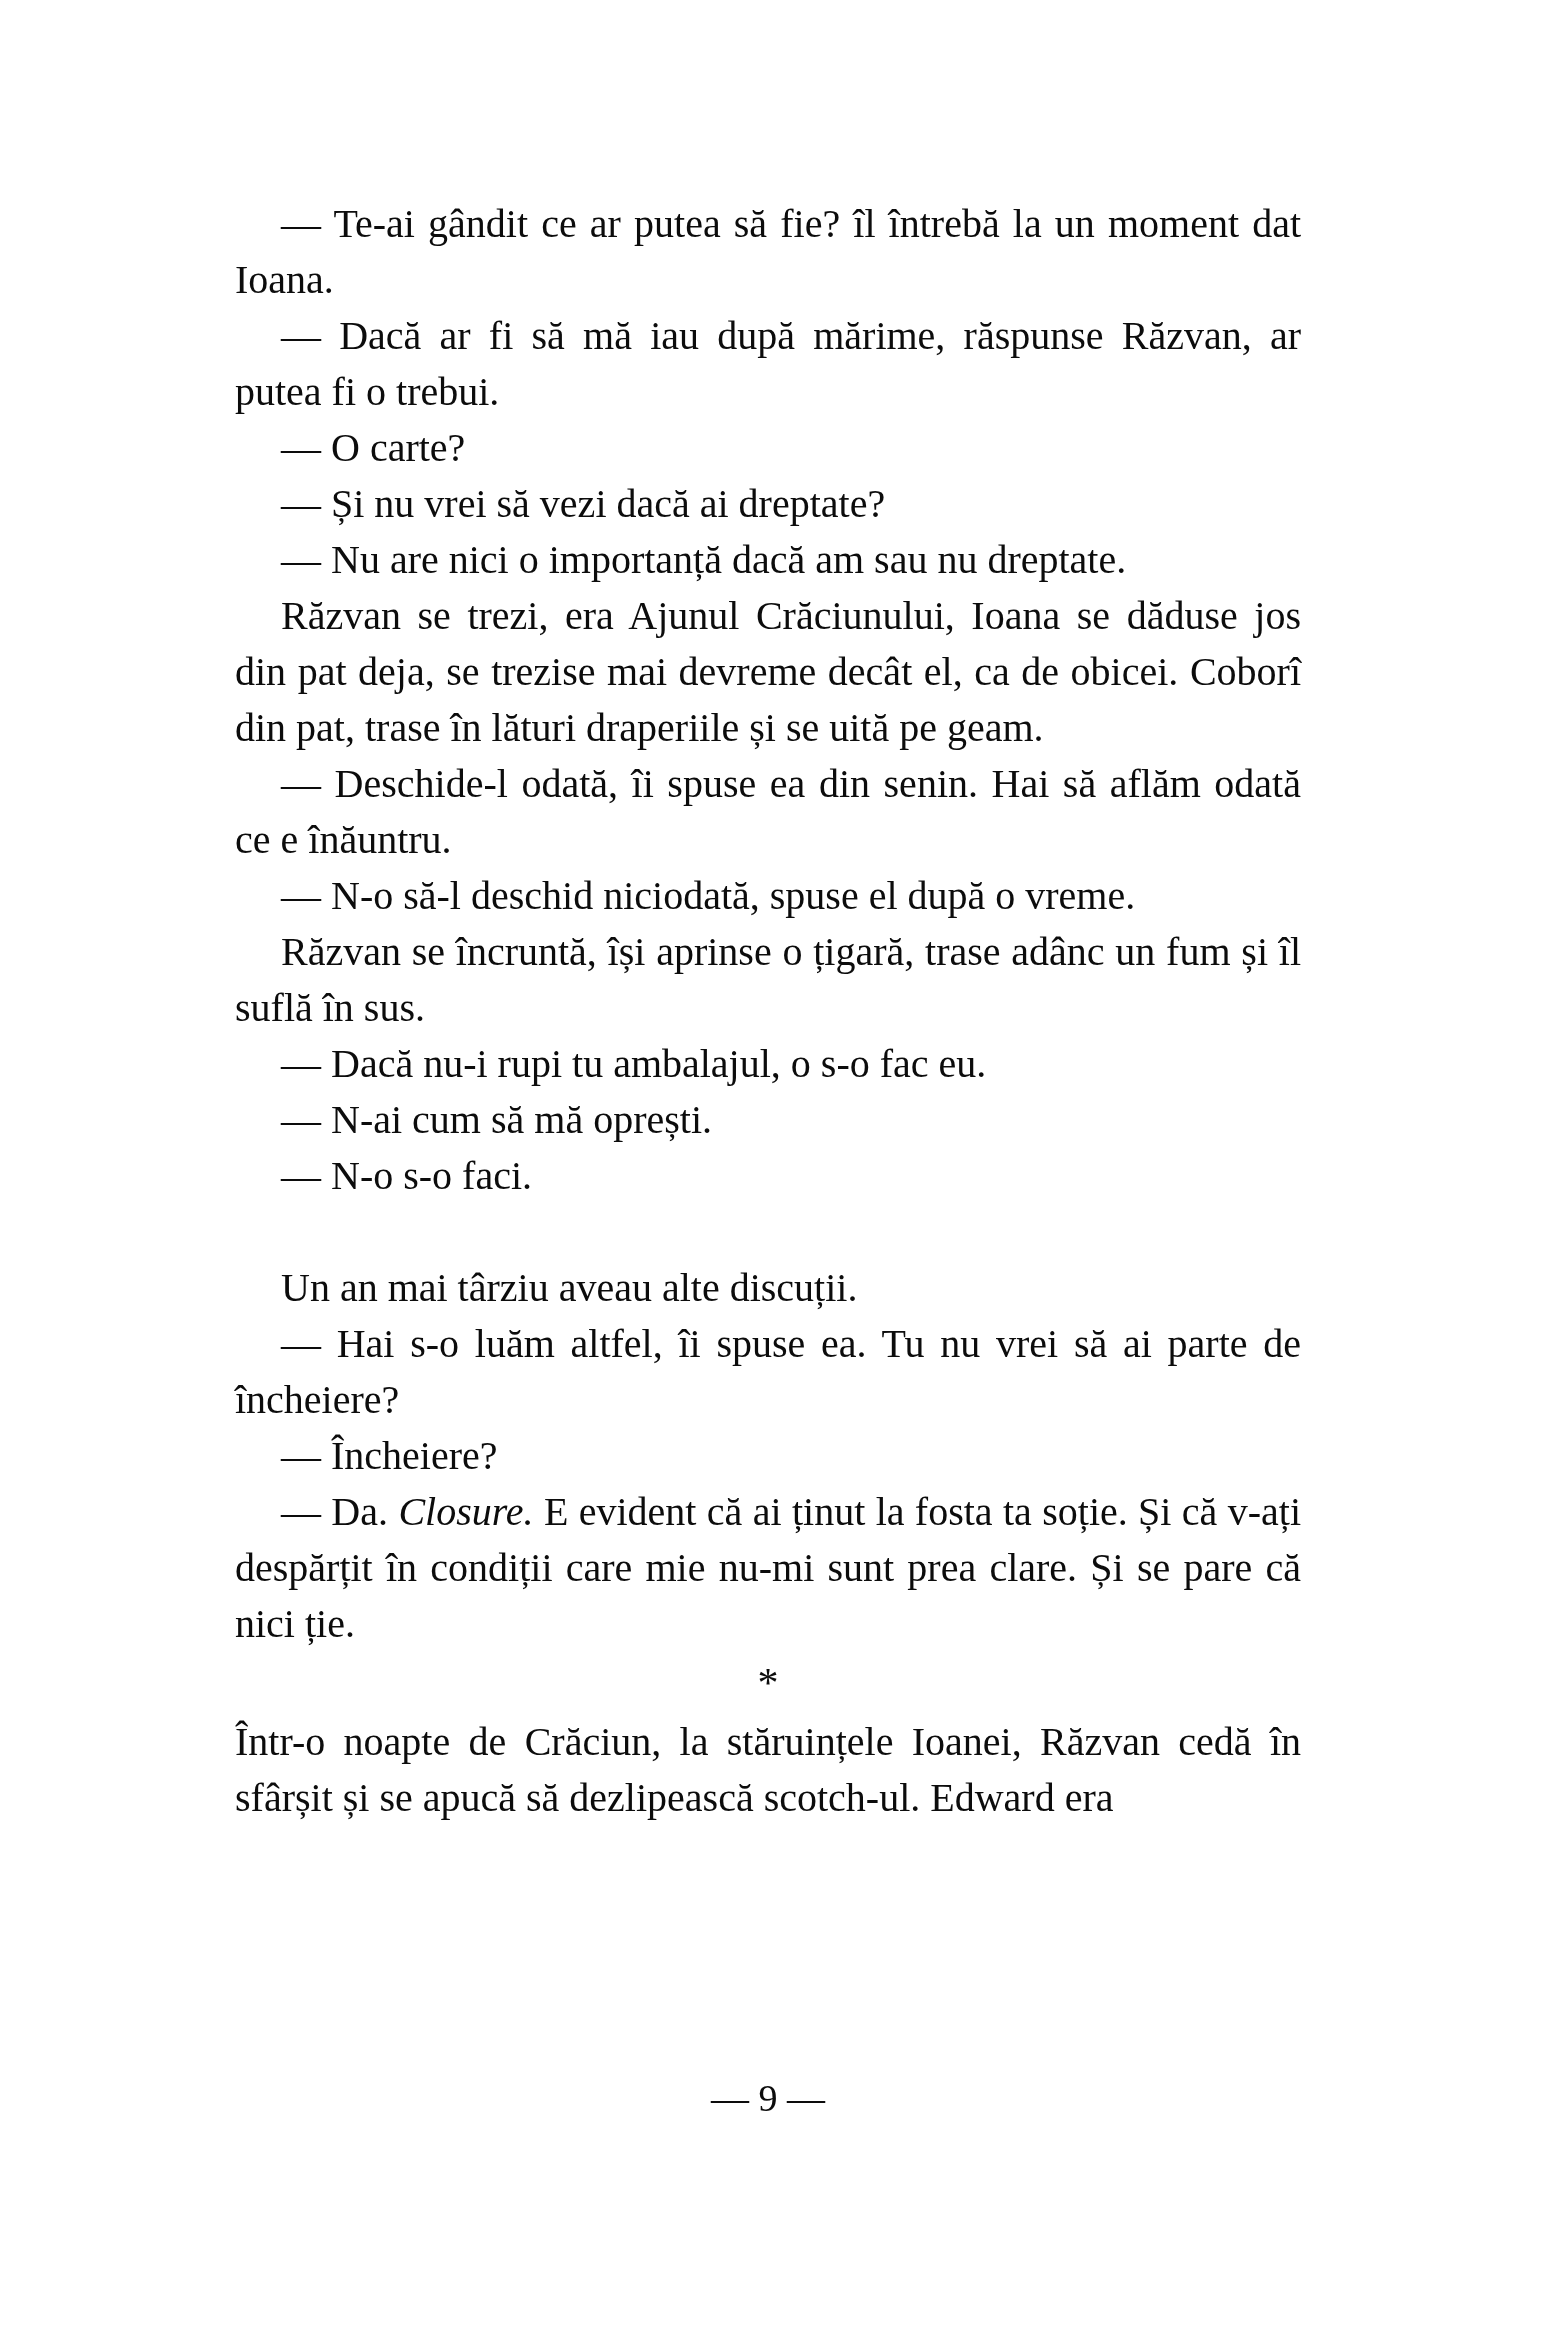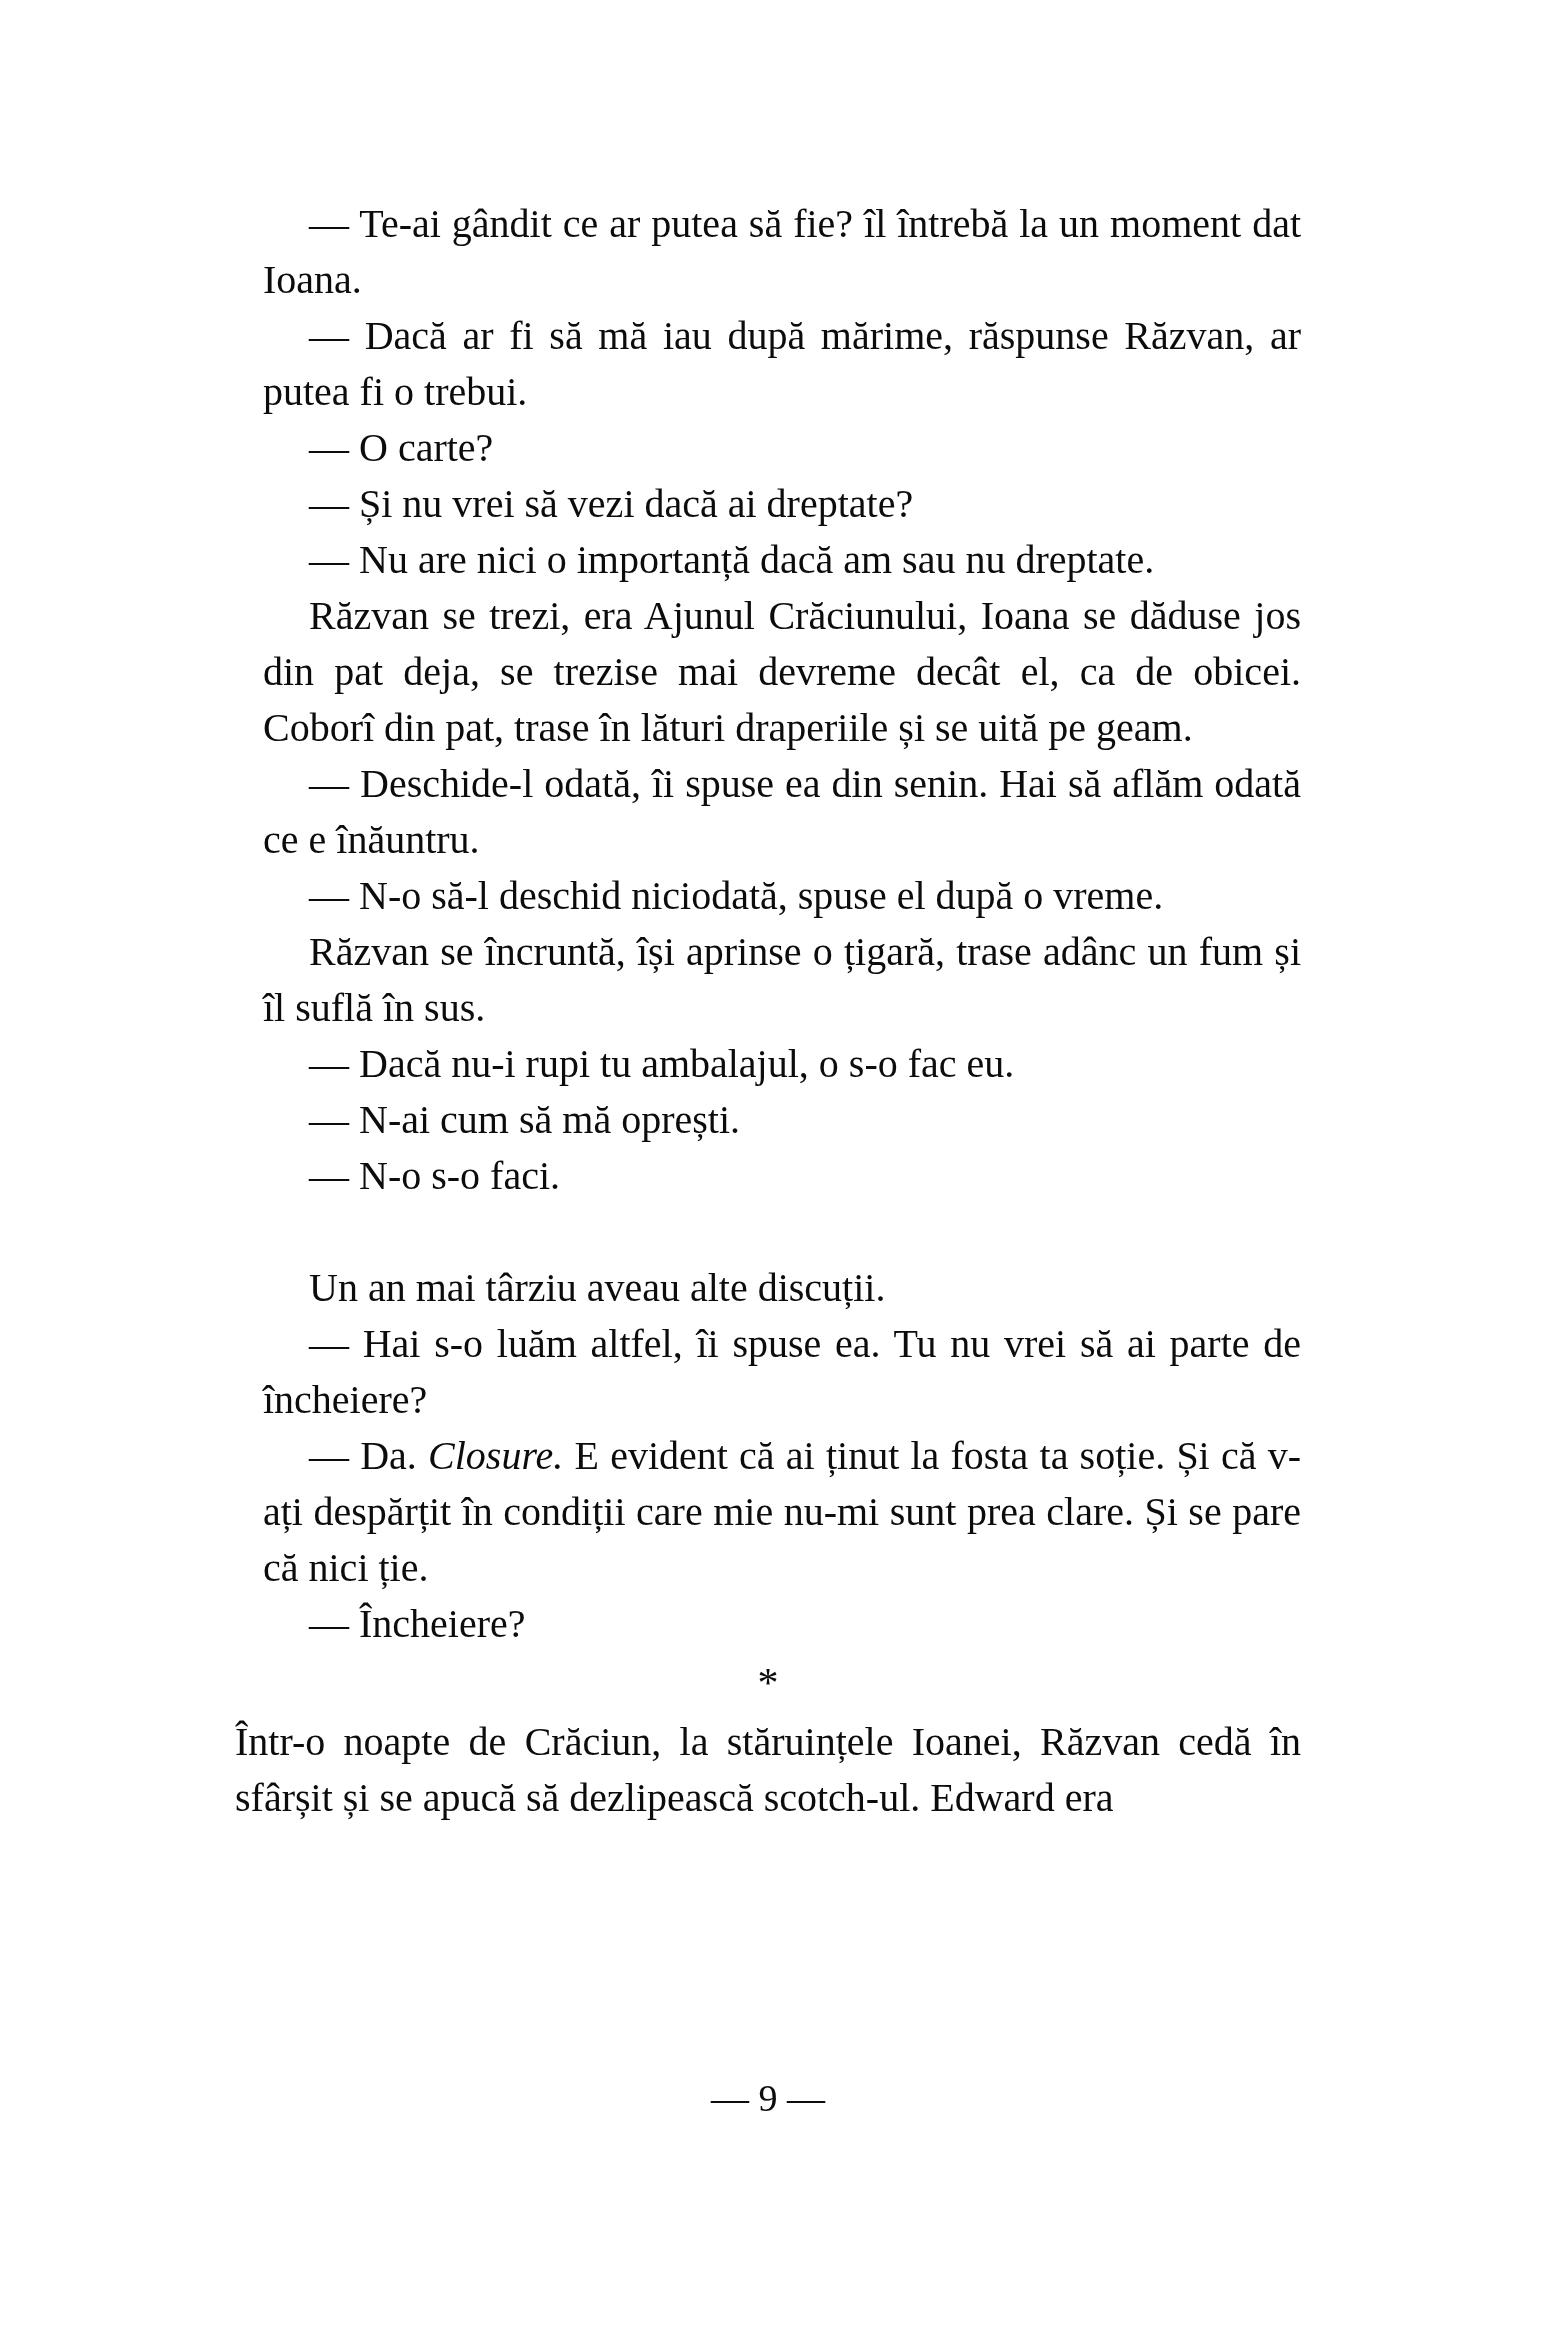--- a/index.html
+++ b/index.html
@@ -30,21 +30,20 @@
     text-align: justify;
     letter-spacing: 0;
   }
   .para {
     margin: 0;
     padding: 0;
     text-indent: 0;
   }
   .para.indent {
     text-indent: 46px;
-    margin-left: 28px;
   }
   .blank-line {
     height: 56px;
   }
   .asterisk-break {
     height: 62px;
     line-height: 62px;
     text-align: center;
     text-indent: 0;
     font-size: 42px;
@@ -77,22 +76,22 @@
       <p class="para indent"><span>Răzvan se trezi, era Ajunul Crăciunului, Ioana se dăduse jos din pat deja, se trezise mai devreme decât el, ca de obicei. Coborî din pat, trase în lături draperiile și se uită pe geam.</span></p>
       <p class="para indent"><span>— Deschide-l odată, îi spuse ea din senin. Hai să aflăm odată ce e înăuntru.</span></p>
       <p class="para indent"><span>— N-o să-l deschid niciodată, spuse el după o vreme.</span></p>
       <p class="para indent"><span>Răzvan se încruntă, își aprinse o țigară, trase adânc un fum și îl suflă în sus.</span></p>
       <p class="para indent"><span>— Dacă nu-i rupi tu ambalajul, o s-o fac eu.</span></p>
       <p class="para indent"><span>— N-ai cum să mă oprești.</span></p>
       <p class="para indent"><span>— N-o s-o faci.</span></p>
       <div class="blank-line"></div>
       <p class="para indent"><span>Un an mai târziu aveau alte discuții.</span></p>
       <p class="para indent"><span>— Hai s-o luăm altfel, îi spuse ea. Tu nu vrei să ai parte de încheiere?</span></p>
+      <p class="para indent"><span>— Încheiere?</span></p>
       <p class="para indent"><span>— Da. </span><span class="italic">Closure.</span><span> E evident că ai ținut la fosta ta soție. Și că v-ați despărțit în condiții care mie nu-mi sunt prea clare. Și se pare că nici ție.</span></p>
-      <p class="para indent"><span>— Încheiere?</span></p>
       <div class="asterisk-break">*</div>
       <p class="para"><span>Într-o noapte de Crăciun, la stăruințele Ioanei, Răzvan cedă în sfârșit și se apucă să dezlipească scotch-ul. Edward era</span></p>
     </main>
   <div class="footer">
     <span>— 9 —</span>
   </div>
 </div>
 
 
 </body></html>

